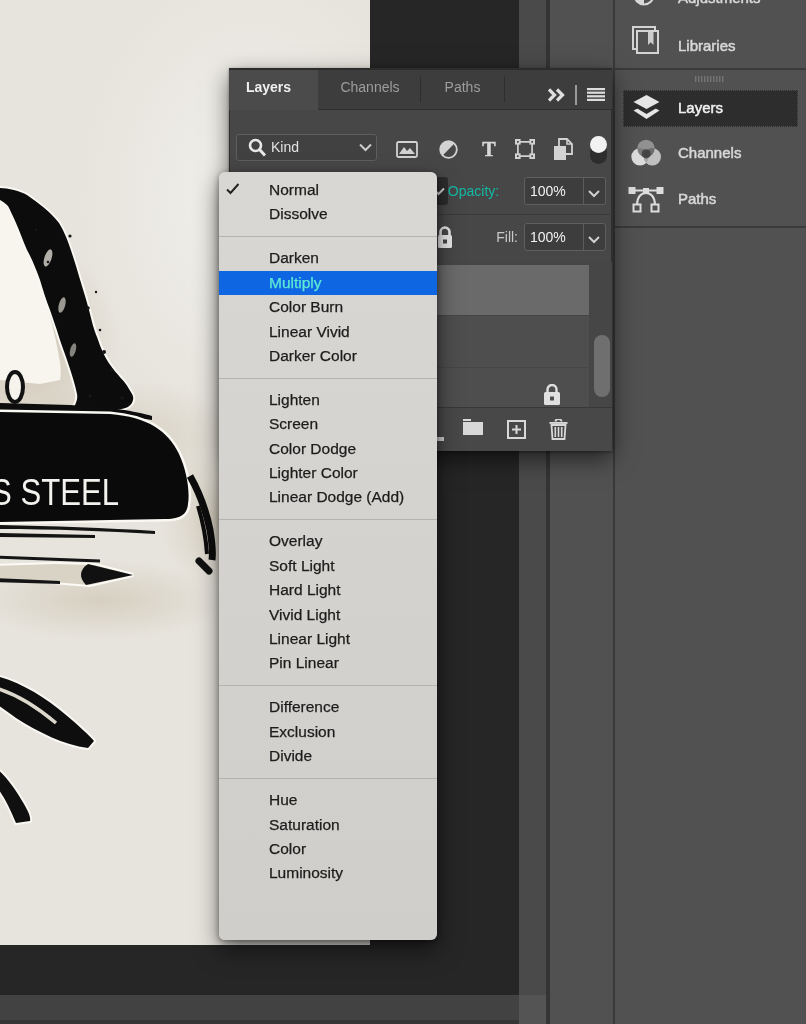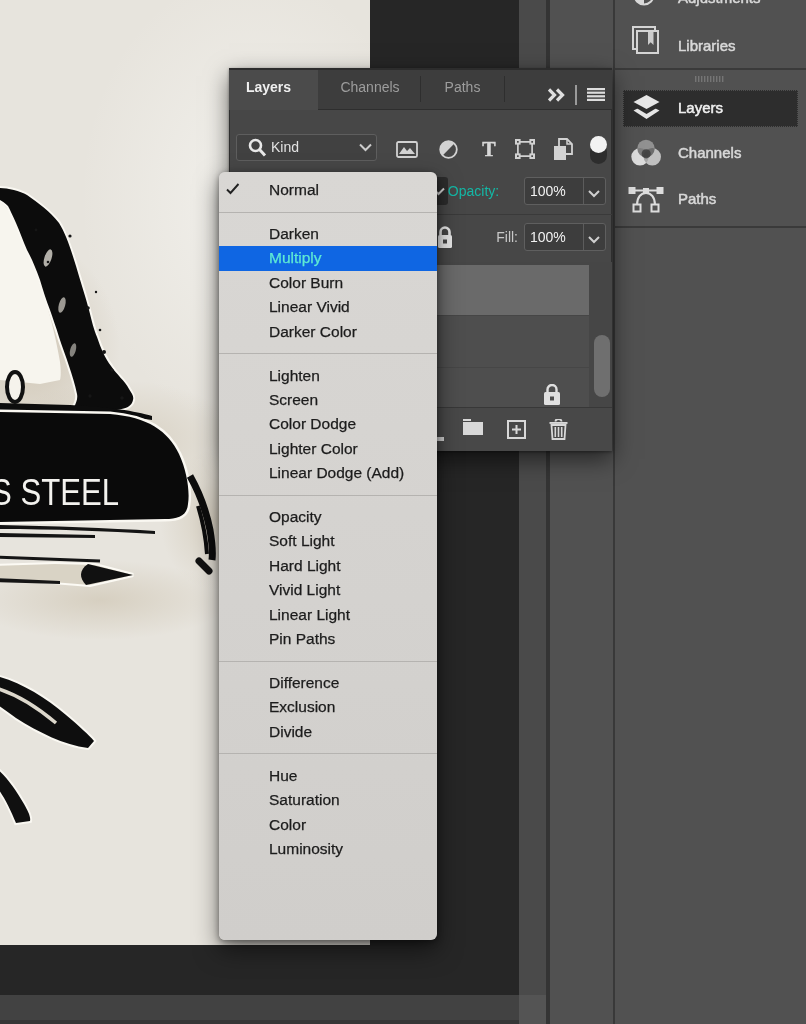--- a/index.html
+++ b/index.html
@@ -302,45 +302,46 @@
 
 <div id="menu" class="abs" style="left:219px;top:172px;width:218px;height:768px;border-radius:6px;
      background:linear-gradient(#d9d7d4,#d0cecb);
      box-shadow:0 10px 24px rgba(0,0,0,0.5),0 2px 6px rgba(0,0,0,0.4);
      font-size:15.5px;color:#1c1c1c;overflow:hidden">
   <div style="height:6px"></div>
   <div class="mi" style="position:relative">
     <svg style="position:absolute;left:7px;top:5px" width="14" height="12" viewBox="0 0 14 12">
       <path d="M 1,6.5 L 4.5,10 L 12.5,1" stroke="#222" stroke-width="1.9" fill="none"></path>
     </svg>Normal</div>
+  <div class="mi">Dissolve</div>
   <div class="ms">
       <div></div>
     </div>
   <div class="mi">Darken</div>
   <div class="mi" style="background:#0f66e3;color:#5eead4">Multiply</div>
   <div class="mi">Color Burn</div>
   <div class="mi">Linear Vivid</div>
   <div class="mi">Darker Color</div>
   <div class="ms">
       <div></div>
     </div>
   <div class="mi">Lighten</div>
   <div class="mi">Screen</div>
   <div class="mi">Color Dodge</div>
   <div class="mi">Lighter Color</div>
   <div class="mi">Linear Dodge (Add)</div>
   <div class="ms">
       <div></div>
     </div>
-  <div class="mi">Opacity</div>
+  <div class="mi">Overlay</div>
   <div class="mi">Soft Light</div>
   <div class="mi">Hard Light</div>
   <div class="mi">Vivid Light</div>
   <div class="mi">Linear Light</div>
-  <div class="mi">Pin Paths</div>
+  <div class="mi">Pin Linear</div>
   <div class="ms">
       <div></div>
     </div>
   <div class="mi">Difference</div>
   <div class="mi">Exclusion</div>
   <div class="mi">Divide</div>
   <div class="ms">
       <div></div>
     </div>
   <div class="mi">Hue</div>

